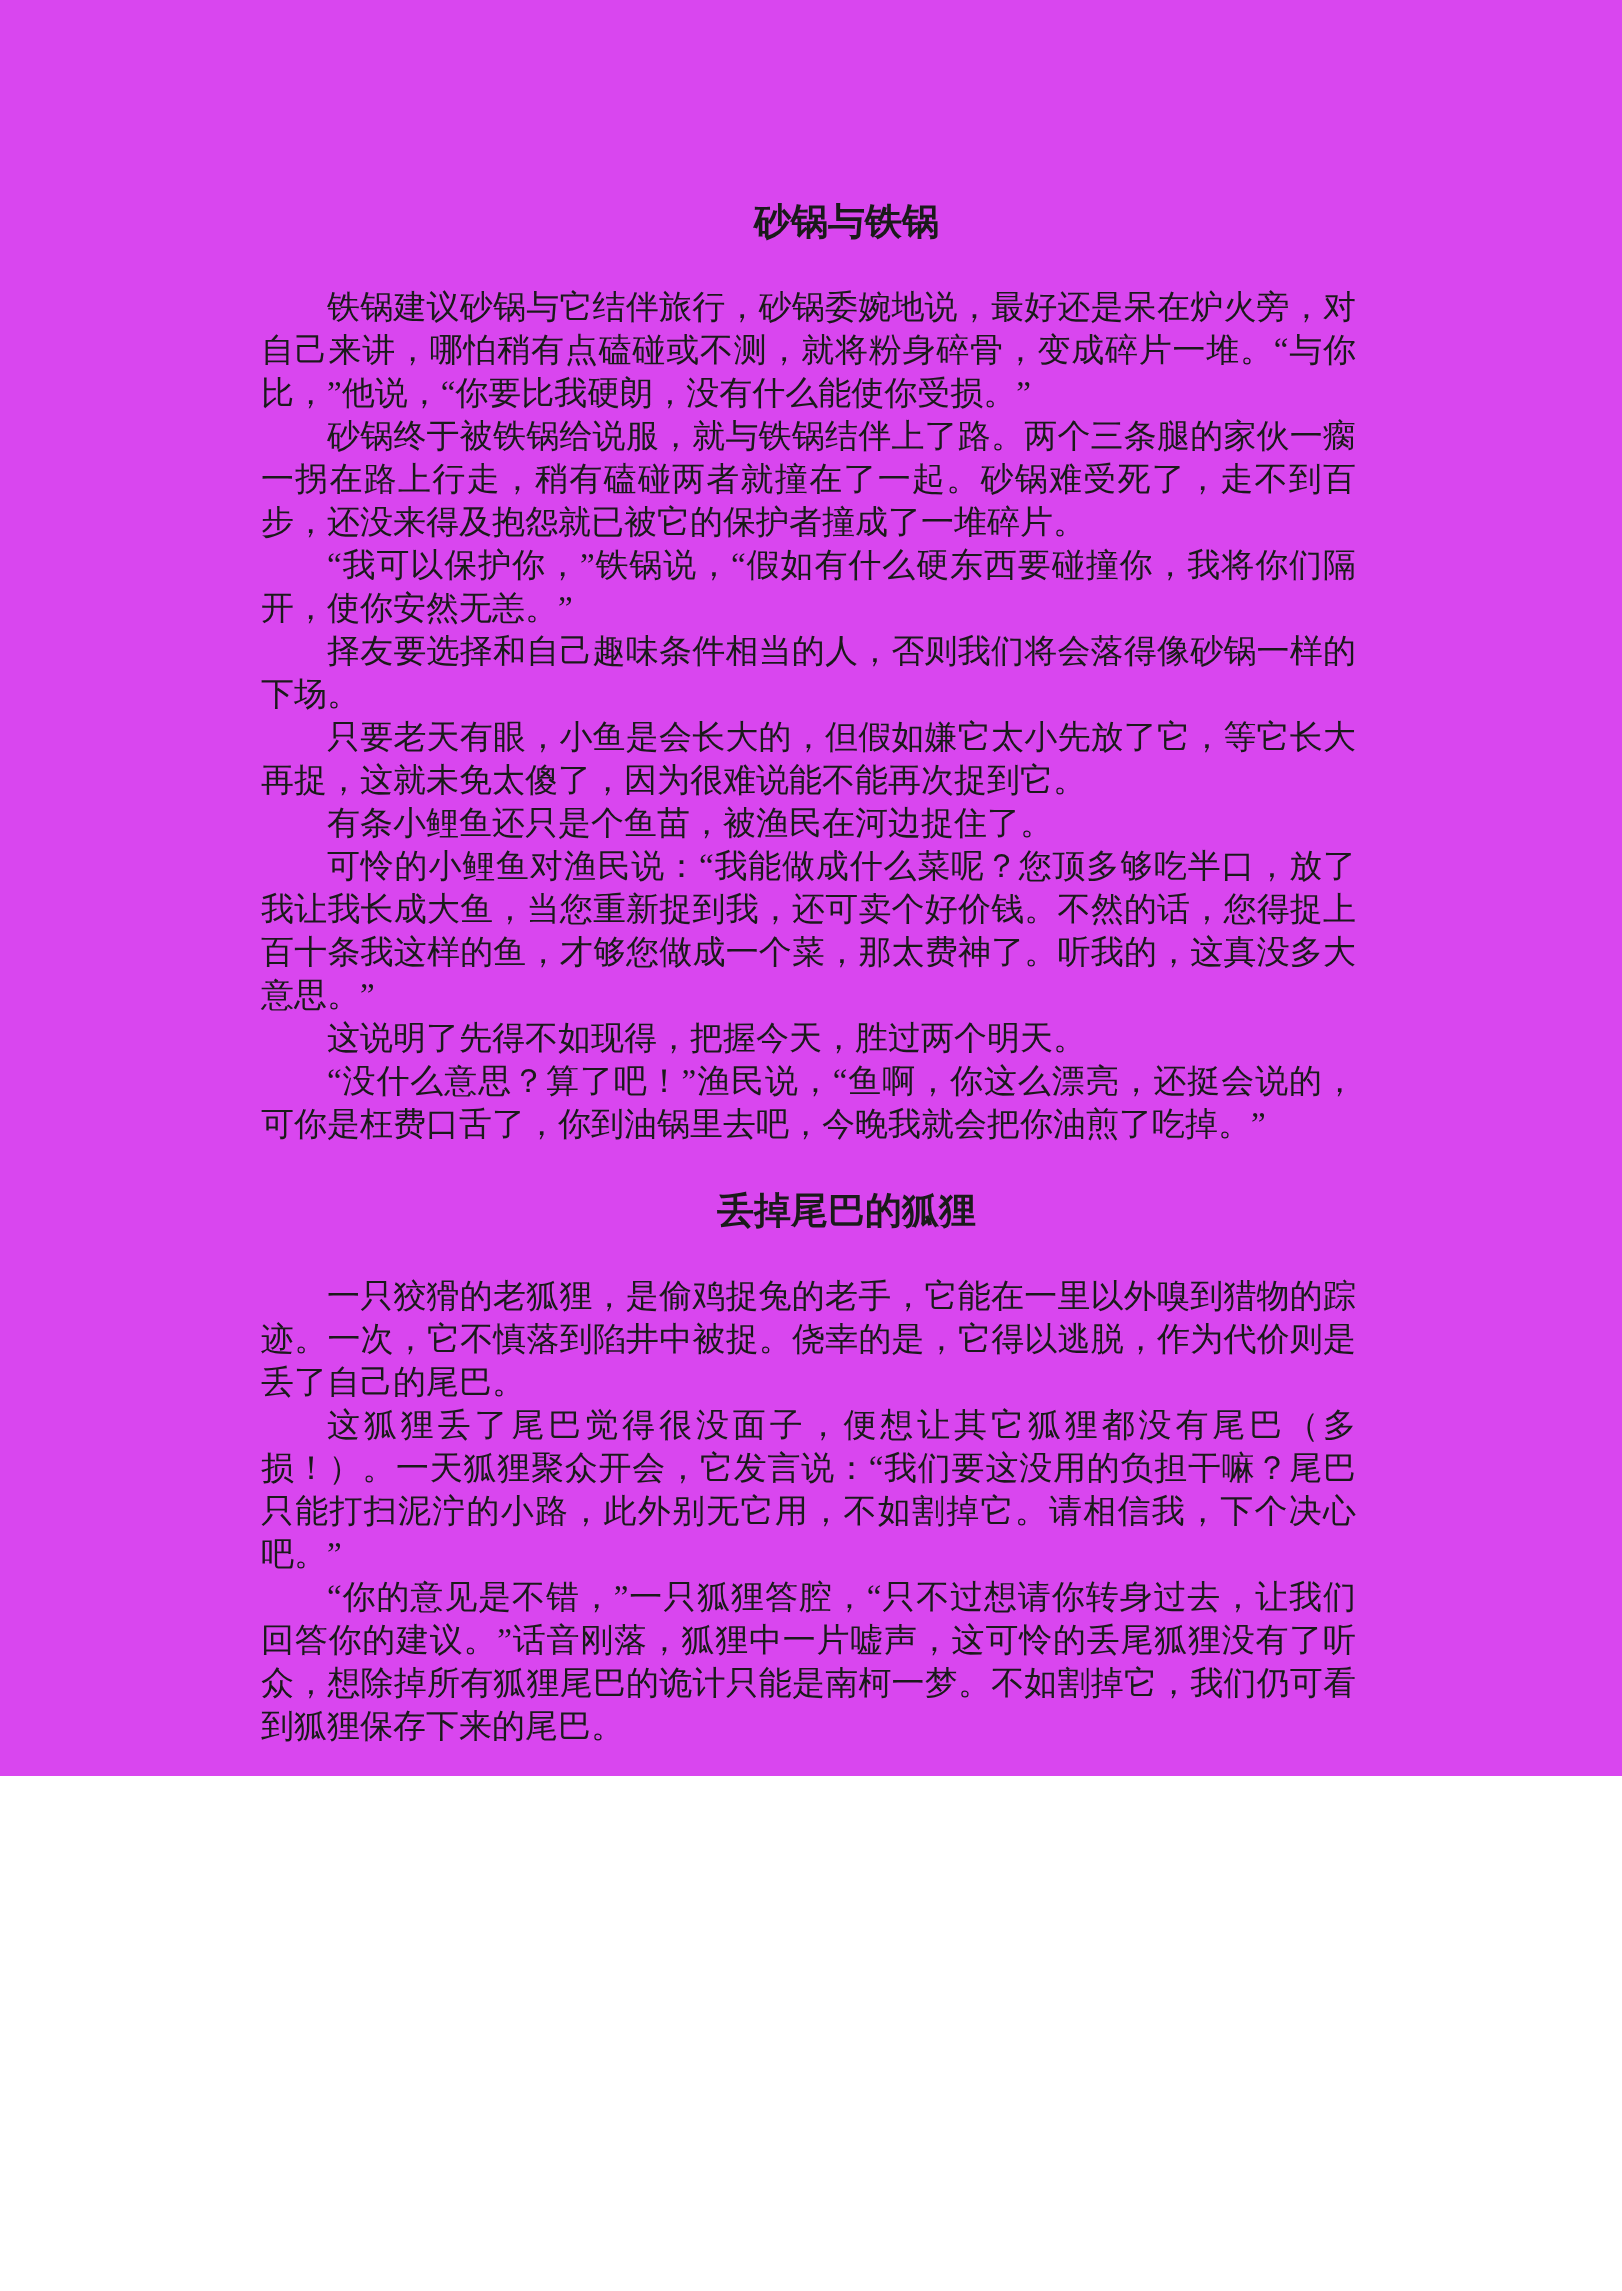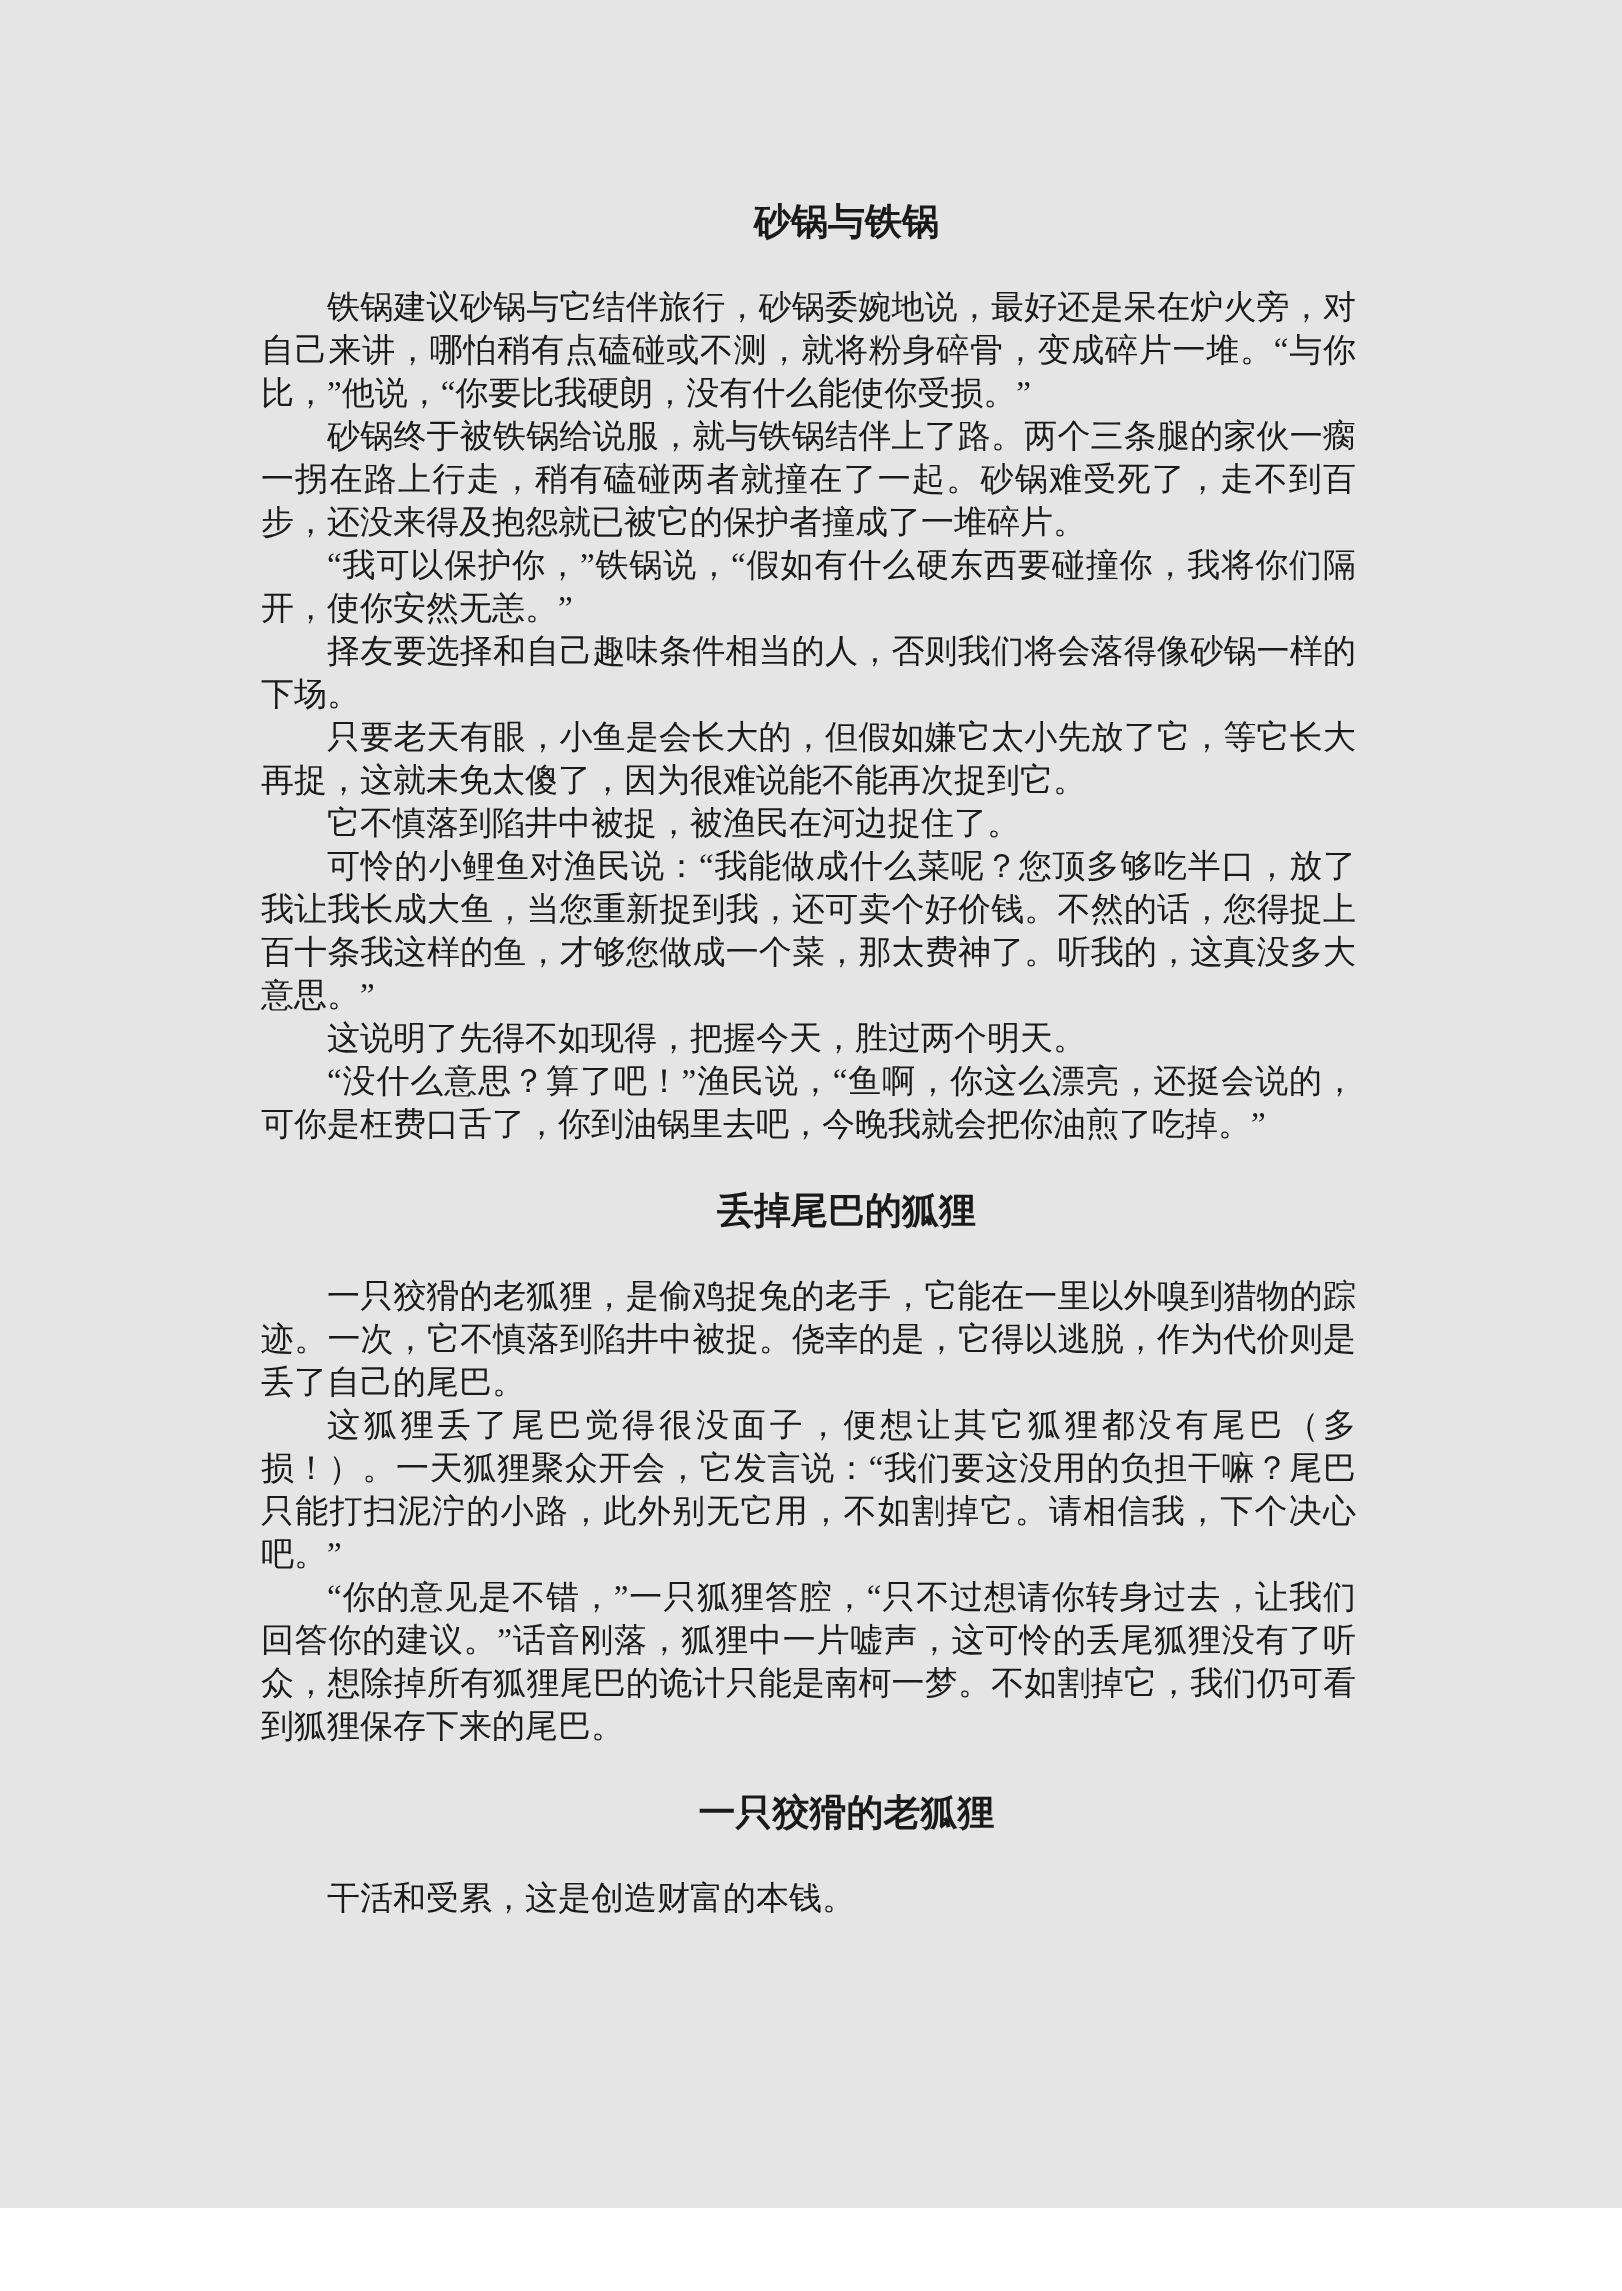--- a/index.html
+++ b/index.html
@@ -1,22 +1,22 @@
 <!DOCTYPE html>
 <html lang="zh"><head>
 <meta charset="utf-8">
 <style>
   * { margin: 0; padding: 0; box-sizing: border-box; }
   html, body { background: #ffffff; }
 
   .page {
     position: relative;
     width: 1622px;
-    height: 2208px;
-    background: #e5e5e5;
+    height: 1776px;
+    background: #d946ef;
     overflow: hidden;
     color: #1a1a1a;
   }
 
   .content {
     position: absolute;
     left: 261px;
     top: 200px;
     width: 1095px;
   }
@@ -50,21 +50,21 @@
 <div class="page">
   <div class="content">
 
     <h2 class="story-title first">砂锅与铁锅</h2>
     <p class="story-paragraph">铁锅建议砂锅与它结伴旅行，砂锅委婉地说，最好还是呆在炉火旁，对自己来讲，哪怕稍有点磕碰或不测，就将粉身碎骨，变成碎片一堆。“与你比，”他说，“你要比我硬朗，没有什么能使你受损。”</p>
     <p class="story-paragraph">砂锅终于被铁锅给说服，就与铁锅结伴上了路。两个三条腿的家伙一瘸一拐在路上行走，稍有磕碰两者就撞在了一起。砂锅难受死了，走不到百步，还没来得及抱怨就已被它的保护者撞成了一堆碎片。</p>
     <p class="story-paragraph">“我可以保护你，”铁锅说，“假如有什么硬东西要碰撞你，我将你们隔开，使你安然无恙。”</p>
     <p class="story-paragraph">择友要选择和自己趣味条件相当的人，否则我们将会落得像砂锅一样的下场。</p>
 
     <p class="story-paragraph">只要老天有眼，小鱼是会长大的，但假如嫌它太小先放了它，等它长大再捉，这就未免太傻了，因为很难说能不能再次捉到它。</p>
-    <p class="story-paragraph">它不慎落到陷井中被捉，被渔民在河边捉住了。</p>
+    <p class="story-paragraph">有条小鲤鱼还只是个鱼苗，被渔民在河边捉住了。</p>
     <p class="story-paragraph">可怜的小鲤鱼对渔民说：“我能做成什么菜呢？您顶多够吃半口，放了我让我长成大鱼，当您重新捉到我，还可卖个好价钱。不然的话，您得捉上百十条我这样的鱼，才够您做成一个菜，那太费神了。听我的，这真没多大意思。”</p>
     <p class="story-paragraph">这说明了先得不如现得，把握今天，胜过两个明天。</p>
     <p class="story-paragraph">“没什么意思？算了吧！”渔民说，“鱼啊，你这么漂亮，还挺会说的，可你是枉费口舌了，你到油锅里去吧，今晚我就会把你油煎了吃掉。”</p>
 
     <h2 class="story-title">丢掉尾巴的狐狸</h2>
     <p class="story-paragraph">一只狡猾的老狐狸，是偷鸡捉兔的老手，它能在一里以外嗅到猎物的踪迹。一次，它不慎落到陷井中被捉。侥幸的是，它得以逃脱，作为代价则是丢了自己的尾巴。</p>
     <p class="story-paragraph">这狐狸丢了尾巴觉得很没面子，便想让其它狐狸都没有尾巴（多损！）。一天狐狸聚众开会，它发言说：“我们要这没用的负担干嘛？尾巴只能打扫泥泞的小路，此外别无它用，不如割掉它。请相信我，下个决心吧。”</p>
     <p class="story-paragraph">“你的意见是不错，”一只狐狸答腔，“只不过想请你转身过去，让我们回答你的建议。”话音刚落，狐狸中一片嘘声，这可怜的丢尾狐狸没有了听众，想除掉所有狐狸尾巴的诡计只能是南柯一梦。不如割掉它，我们仍可看到狐狸保存下来的尾巴。</p>
 
     <h2 class="story-title">一只狡猾的老狐狸</h2>

